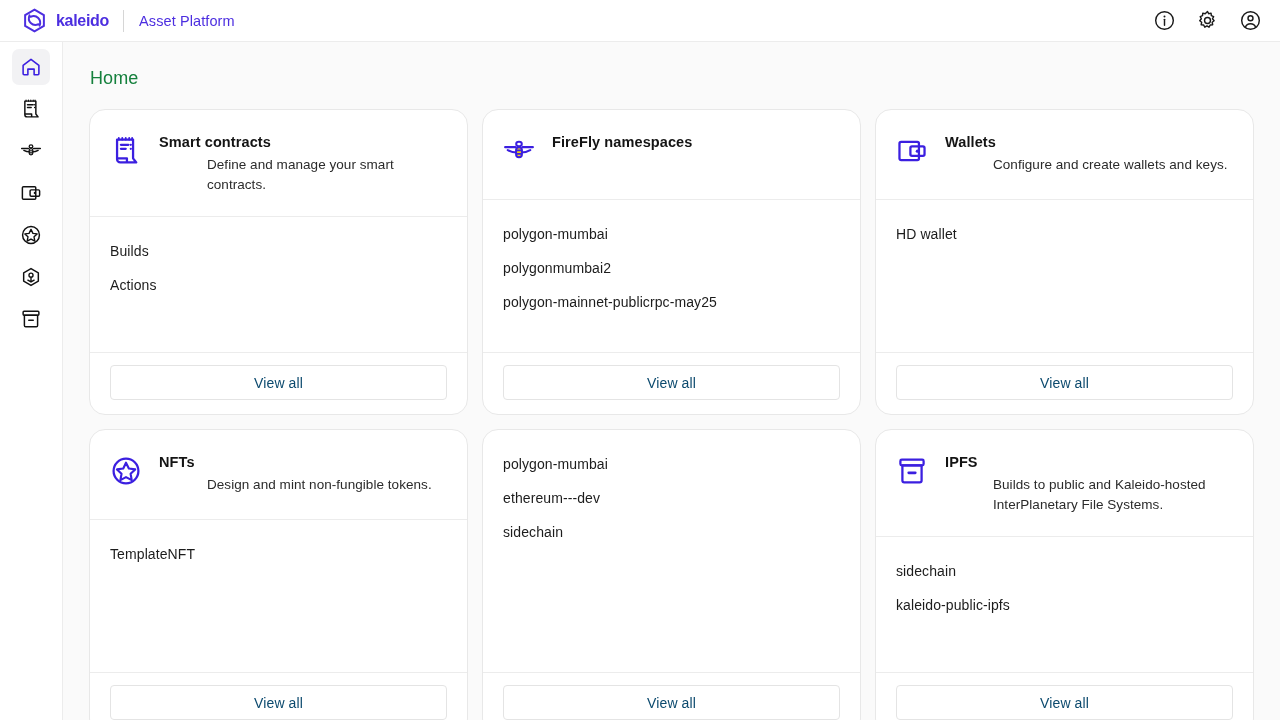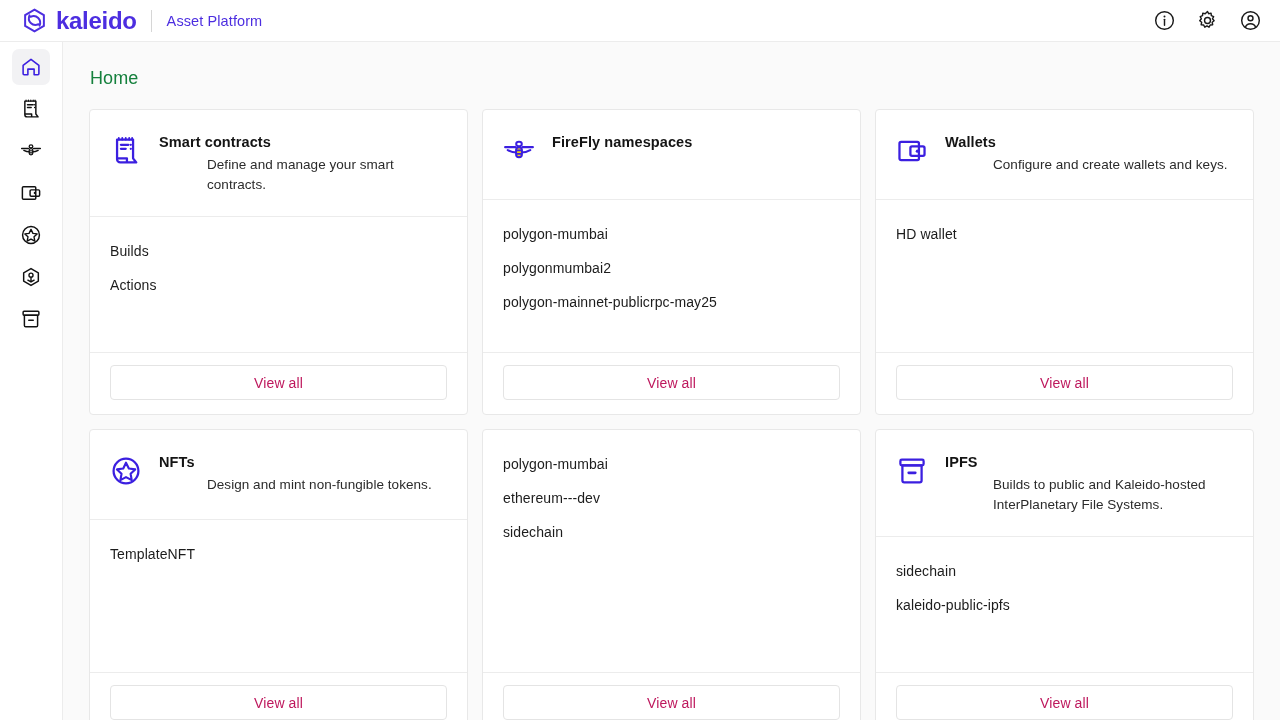--- a/index.html
+++ b/index.html
@@ -19,21 +19,21 @@
     background: #ffffff;
     border-bottom: 1px solid #ececec;
     display: flex;
     align-items: center;
     padding: 0 18px 0 22px;
     position: relative;
   }
   .brand { display: flex; align-items: center; gap: 9px; }
   .brand-logo { width: 25px; height: 25px; display: block; }
   .brand-name {
-    font-size: 24px;
+    font-size: 16px;
     font-weight: 700;
     color: #4c2ee0;
     letter-spacing: -0.3px;
     text-align: center;
   }
   .brand-sep {
     width: 1px; height: 22px;
     background: #d6d6d6;
     margin: 0 15px 0 14px;
   }
@@ -90,21 +90,21 @@
 
   .grid {
     display: grid;
     grid-template-columns: repeat(3, 1fr);
     gap: 14px;
   }
 
   .card {
     background: #ffffff;
     border: 1px solid #e8e8e8;
-    border-radius: 4px;
+    border-radius: 16px;
     display: flex;
     flex-direction: column;
     height: 306px;
   }
   .card-head {
     display: flex;
     align-items: flex-start;
     gap: 17px;
     padding: 24px 20px 22px 20px;
     border-bottom: 1px solid #ececec;
@@ -140,21 +140,21 @@
   .card-foot {
     border-top: 1px solid #ececec;
     padding: 12px 20px 14px 20px;
   }
   .viewall-btn {
     width: 100%;
     height: 35px;
     border: 1px solid #e4e4e4;
     border-radius: 4px;
     background: #ffffff;
-    color: #be185d;
+    color: #0c4a6e;
     font-size: 14px;
     font-family: "Liberation Sans", sans-serif;
     letter-spacing: 0.1px;
     cursor: pointer;
   }
 </style>
 </head>
 <body>
 
 <div class="topbar">

